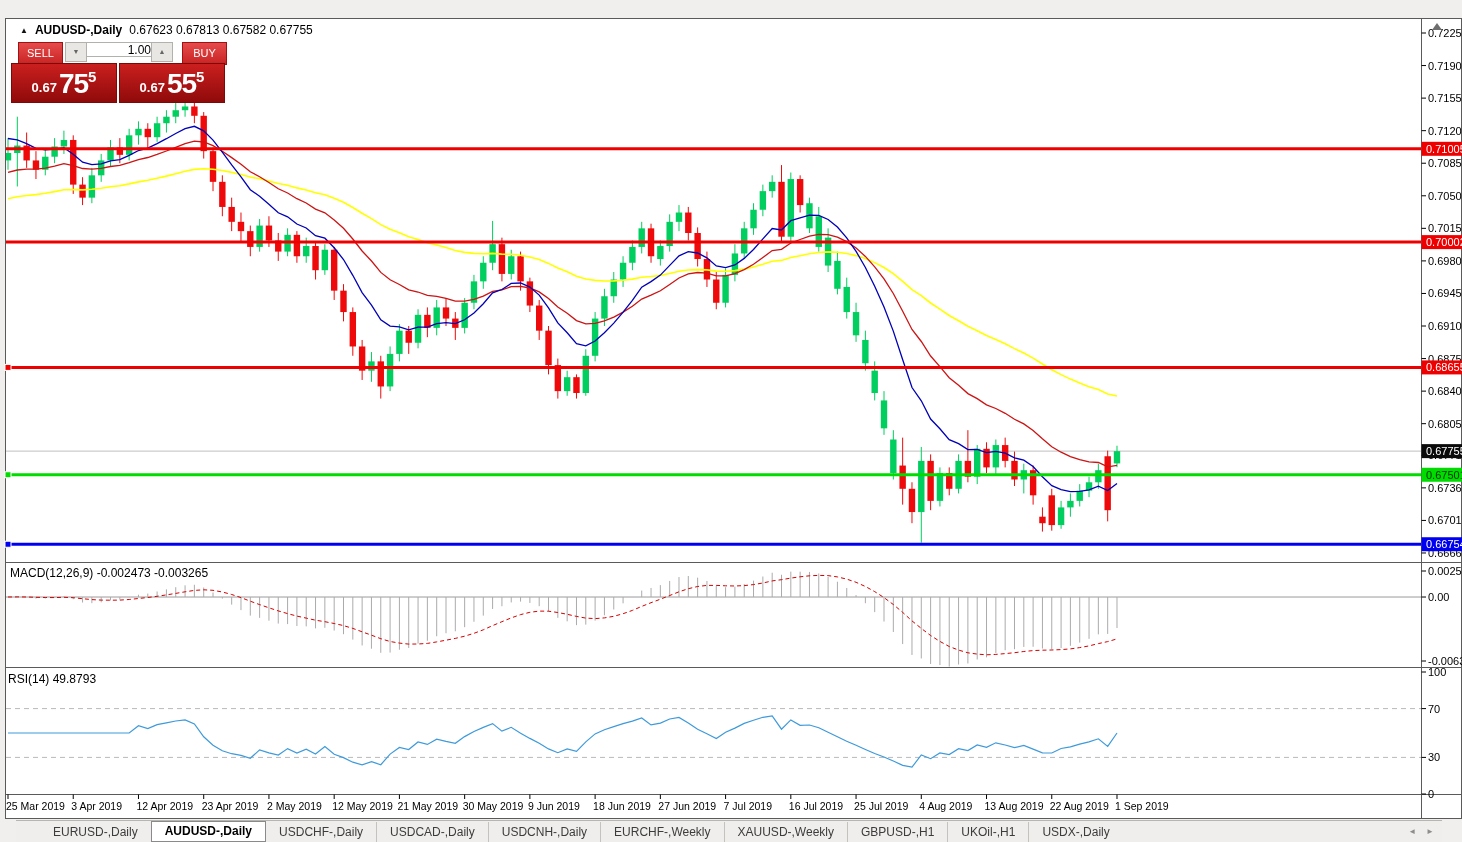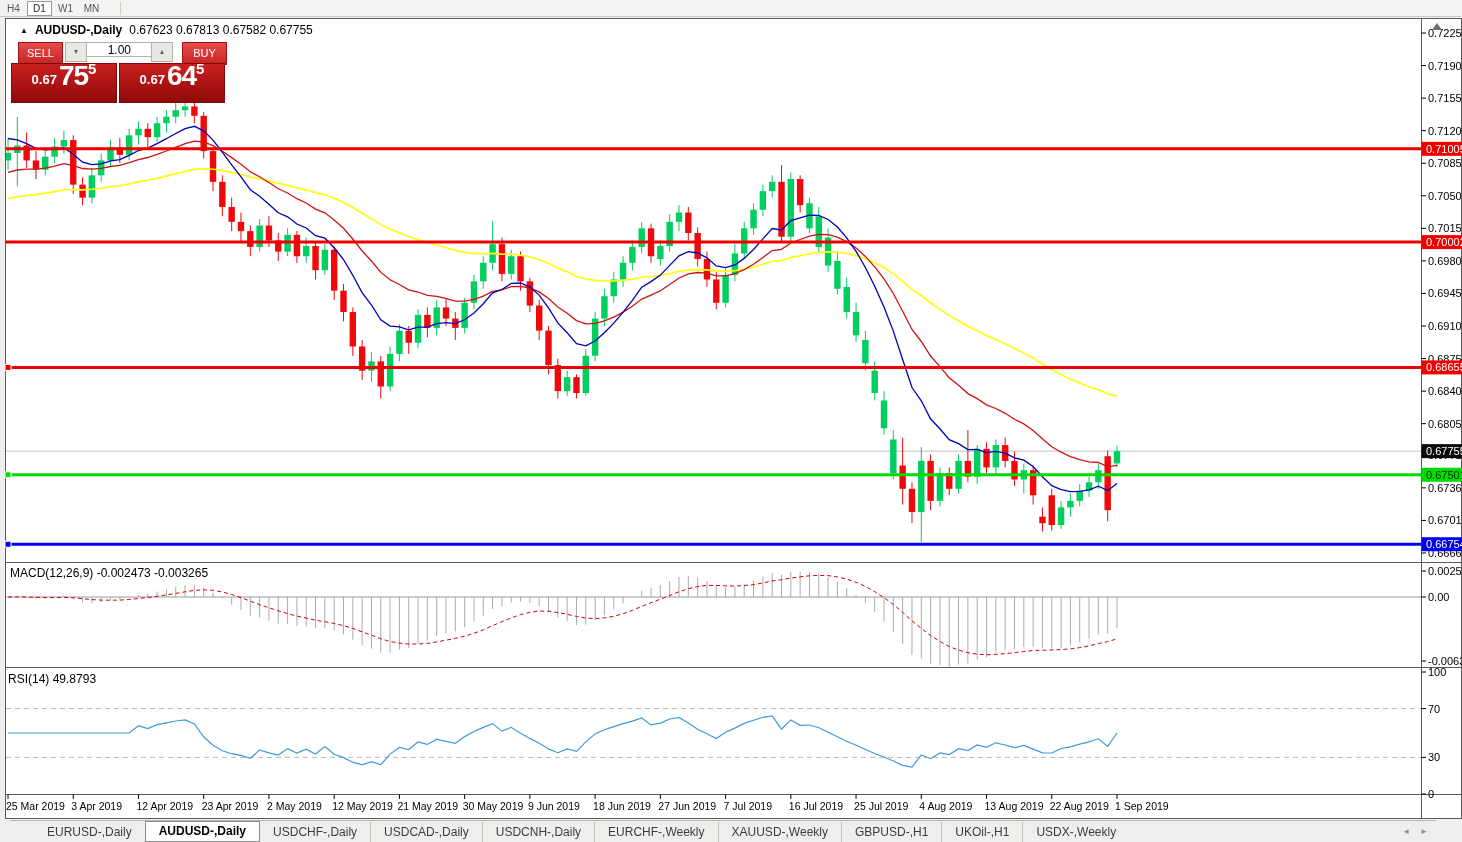--- a/index.html
+++ b/index.html
@@ -25,35 +25,35 @@
   
   .ocp { position:absolute; left:11px; top:42px; width:216px; z-index:4; }
   .ocp-row1 { display:flex; height:20px; }
   .trade-btn { width:50px; height:23px; background:linear-gradient(#e64b4b,#c92424);
     color:#fff; font-size:11px; text-align:center; line-height:20px; cursor:pointer;
     border:1px solid #a21111;margin-left:7px; }
   .spinner { flex:1; display:flex; height:20px; margin:0 2px; }
   .spin-btn { width:22px; height:20px; background:#e9e7e3; border:1px solid #b3b1ac;
     font-size:7px; color:#666; text-align:center; line-height:18px; cursor:pointer; }
   .vol-input { width:64px; height:15px; border:1px solid #b3b1ac; border-left:none; border-right:none;
-    font-size:12px; text-align:right; padding-right:20px; font-family:inherit; }
+    font-size:12px; text-align:right; padding-right:0; font-family:inherit; }
   .ocp-row2 { display:flex; margin-top:1px; }
   .price-box { width:106px; height:40px; background:linear-gradient(#cb1f1f,#8f0a0a);
     border:1px solid #7c0808; color:#fff; display:flex; align-items:flex-end;
-    justify-content:center; padding-bottom:11px; cursor:pointer; }
+    justify-content:center; padding-bottom:3px; cursor:pointer; }
   .price-box + .price-box { margin-left:2px; }
   .p-small { font-size:13px; font-weight:bold; line-height:22px; margin-right:2px; }
   .p-big { font-size:28px; font-weight:bold; line-height:30px; letter-spacing:-1px; }
   .p-sup { font-size:15px; font-weight:bold; position:relative; top:-14px; }
 
   
   .pane-label { position:absolute; font-size:12px; color:#000; z-index:4; }
 
   
-  .tabbar { position:absolute; left:10px; top:820px; width:1426px; height:22px; background:#efeeec;
+  .tabbar { position:absolute; left:16px; top:820px; width:1426px; height:22px; background:#efeeec;
     border-top:1px solid #b7b5b0; display:flex; align-items:center; z-index:5;padding-left:24px; }
   .tab { height:20px; line-height:20px; padding:0 13px; font-size:12px; color:#3c3c3c;
     cursor:pointer; white-space:nowrap; border-left:1px solid #c4c2bd; }
   .tab:first-child { border-left:none; }
   .tab.active { background:#ffffff; border:1px solid #8a8a8a; font-weight:bold; color:#000;
     height:21px; line-height:19px; }
   .tab.active + .tab { border-left:none; }
   .tab-scroll { margin-left:auto; margin-right:8px; font-size:8px; color:#8d8d8d; display:flex; gap:10px; }
   .tab-scroll span { cursor:pointer; }
 </style>
@@ -583,27 +583,20 @@
         <line x1="1051.7616" y1="794.5" x2="1051.7616" y2="799" stroke="#000"></line>
         <text x="1049.7616" y="810" font-size="10.5" fill="#000">22 Aug 2019</text>
         <line x1="1116.9967" y1="794.5" x2="1116.9967" y2="799" stroke="#000"></line>
         <text x="1114.9967" y="810" font-size="10.5" fill="#000">1 Sep 2019</text>
       </g>
       <g>
         <path d="M1432,30 l5,-7 l5,7 z" fill="#6e6e6e"></path>
       </g>
     </svg>
 
-  <div class="tf-toolbar">
-    <div class="tf-btn">H4</div>
-    <div class="tf-btn active">D1</div>
-    <div class="tf-btn">W1</div>
-    <div class="tf-btn">MN</div>
-    <div class="tf-sep"></div>
-  </div>
 
   <div class="chart-title">
     <span class="collapse-glyph">▲</span>
     <span class="title-symbol">AUDUSD-,Daily</span>
     <span>0.67623 0.67813 0.67582 0.67755</span>
   </div>
 
   <div class="ocp">
     <div class="ocp-row1">
       <div class="trade-btn">SELL</div>
@@ -615,40 +608,40 @@
       <div class="trade-btn">BUY</div>
     </div>
     <div class="ocp-row2">
       <div class="price-box">
         <span class="p-small">0.67</span>
         <span class="p-big">75</span>
         <span class="p-sup">5</span>
       </div>
       <div class="price-box">
         <span class="p-small">0.67</span>
-        <span class="p-big">64</span>
+        <span class="p-big">55</span>
         <span class="p-sup">5</span>
       </div>
     </div>
   </div>
 
   <div class="pane-label" style="left:10px; top:566px;">MACD(12,26,9) -0.002473 -0.003265</div>
   <div class="pane-label" style="left:8px; top:672px;">RSI(14) 49.8793</div>
 
   <div class="tabbar">
 
     <div class="tab">EURUSD-,Daily</div>
       <div class="tab active">AUDUSD-,Daily</div>
       <div class="tab">USDCHF-,Daily</div>
       <div class="tab">USDCAD-,Daily</div>
       <div class="tab">USDCNH-,Daily</div>
       <div class="tab">EURCHF-,Weekly</div>
       <div class="tab">XAUUSD-,Weekly</div>
       <div class="tab">GBPUSD-,H1</div>
       <div class="tab">UKOil-,H1</div>
-      <div class="tab">USDX-,Weekly</div>
+      <div class="tab">USDX-,Daily</div>
       <div class="tab-scroll">
       <span>◄</span>
       <span>►</span>
     </div>
   </div>
 
 </div>
 
 </body></html>

